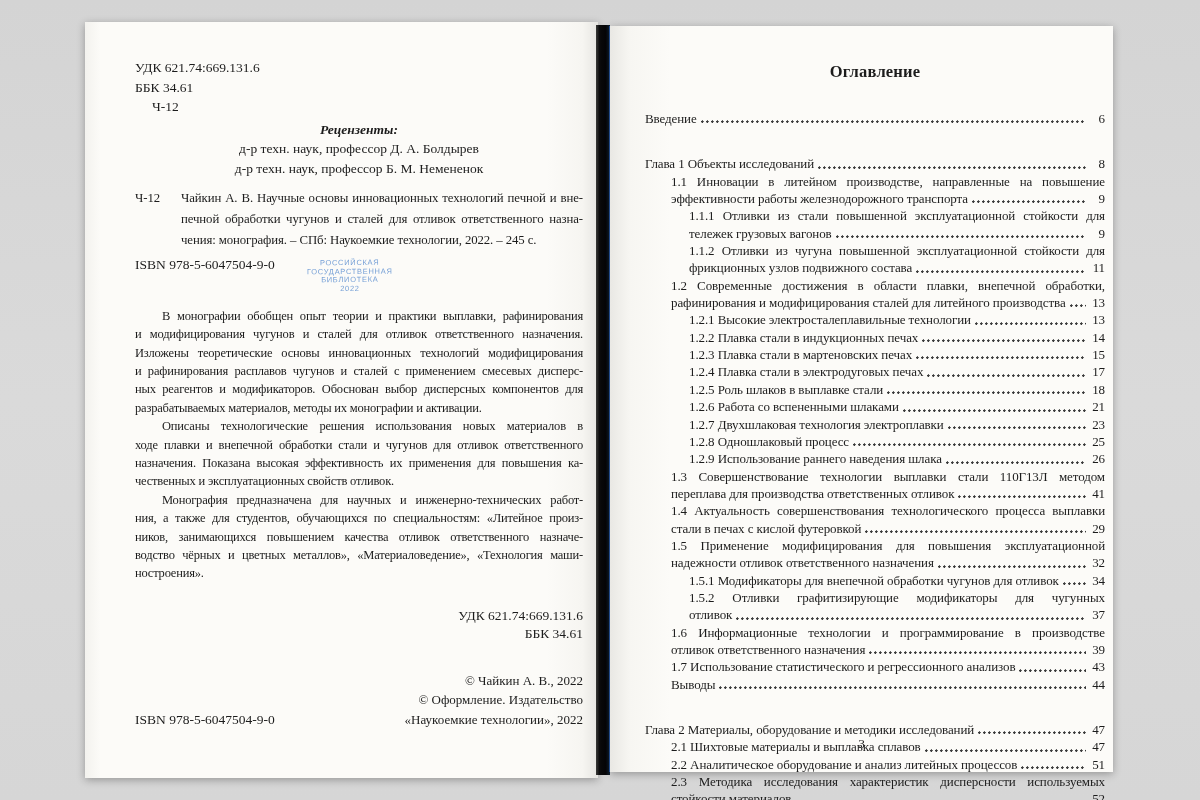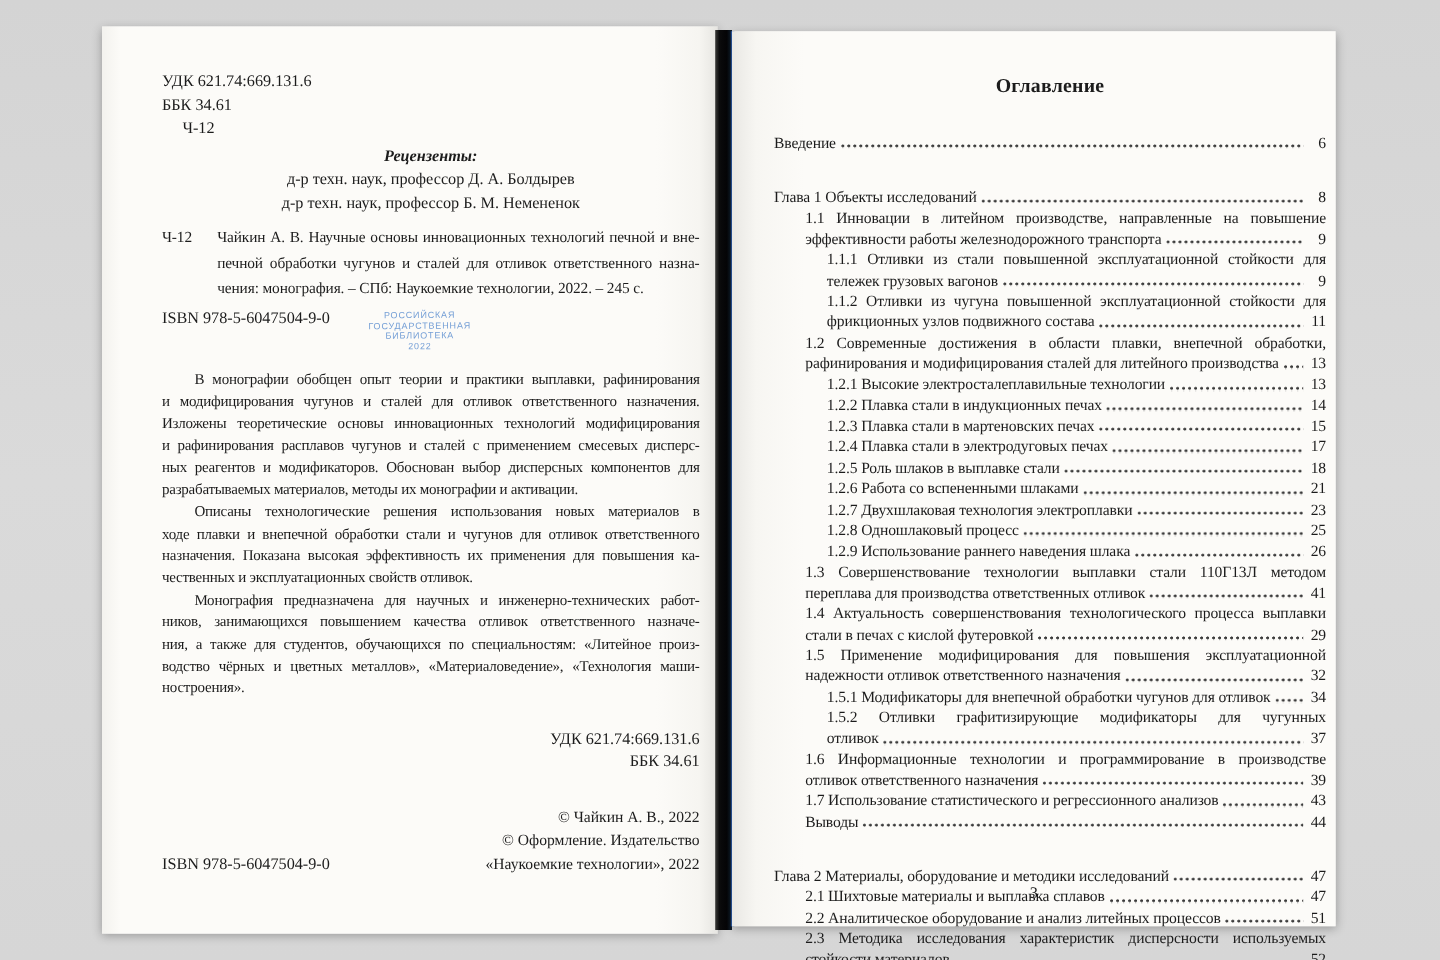--- a/index.html
+++ b/index.html
@@ -143,22 +143,22 @@
         <div class="line para-end">разрабатываемых материалов, методы их монографии и активации.</div>
       </div>
     <div>
         <div class="line indent">Описаны технологические решения использования новых материалов в</div>
         <div class="line">ходе плавки и внепечной обработки стали и чугунов для отливок ответственного</div>
         <div class="line">назначения. Показана высокая эффективность их применения для повышения ка-</div>
         <div class="line para-end">чественных и эксплуатационных свойств отливок.</div>
       </div>
     <div>
         <div class="line indent">Монография предназначена для научных и инженерно-технических работ-</div>
+        <div class="line">ния, а также для студентов, обучающихся по специальностям: «Литейное произ-</div>
         <div class="line">ников, занимающихся повышением качества отливок ответственного назначе-</div>
-        <div class="line">ния, а также для студентов, обучающихся по специальностям: «Литейное произ-</div>
         <div class="line">водство чёрных и цветных металлов», «Материаловедение», «Технология маши-</div>
         <div class="line para-end">ностроения».</div>
       </div>
   </div>
 
   <div class="udk-right">
     <div>УДК 621.74:669.131.6</div>
     <div>ББК 34.61</div>
   </div>
 

